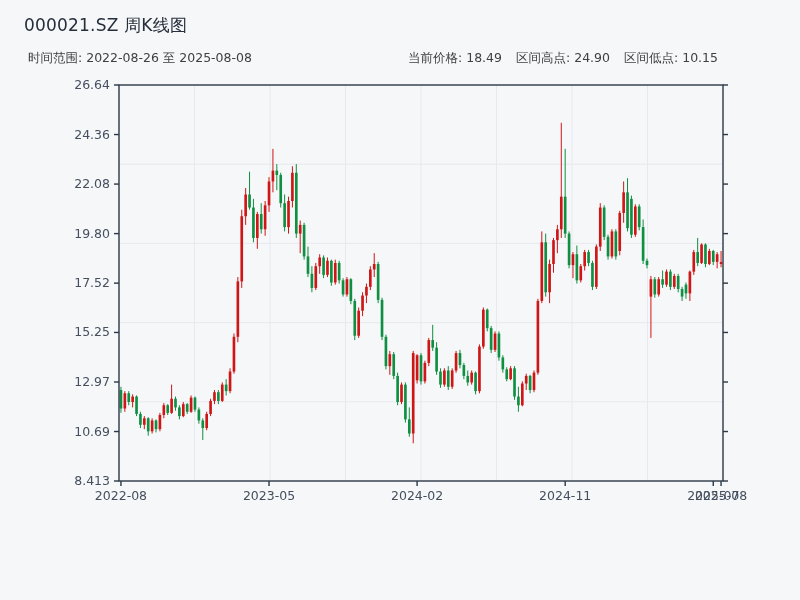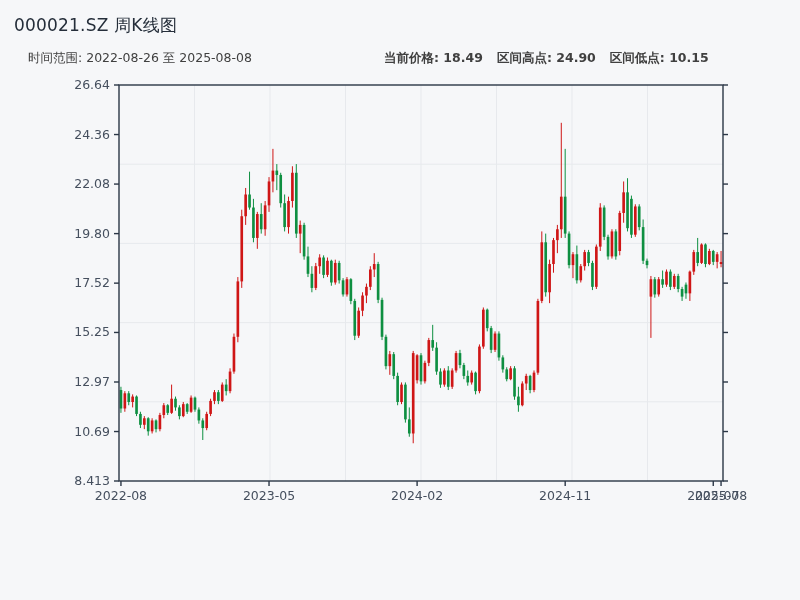--- a/index.html
+++ b/index.html
@@ -1,26 +1,26 @@
 <!DOCTYPE html>
 <html><head>
 <meta charset="utf-8">
 <style>
   html,body{margin:0;padding:0;}
   .fig{
     position:relative;width:800px;height:600px;background:#f6f7f9;
     font-family:"DejaVu Sans","Liberation Sans",sans-serif;overflow:hidden;
   }
   .title{
-    position:absolute;left:14px;top:14px;font-size:17px;font-weight:500;
+    position:absolute;left:24px;top:14px;font-size:17px;font-weight:500;
     color:#252e3a;letter-spacing:.2px;
   }
   .meta{position:absolute;top:50px;font-size:12.5px;color:#404040;white-space:pre;}
   .meta-left{left:28px;}
-  .meta-right{left:384px;font-weight:bold;}
+  .meta-right{left:408px;}
   .stat{margin-right:14px;}
   #chart{position:absolute;left:0;top:0;width:656px;height:600px;}
   svg text{font-family:"DejaVu Sans","Liberation Sans",sans-serif;}
 </style>
 </head>
 <body>
 
 <div class="fig">
   <div class="title">000021.SZ 周K线图</div>
 

